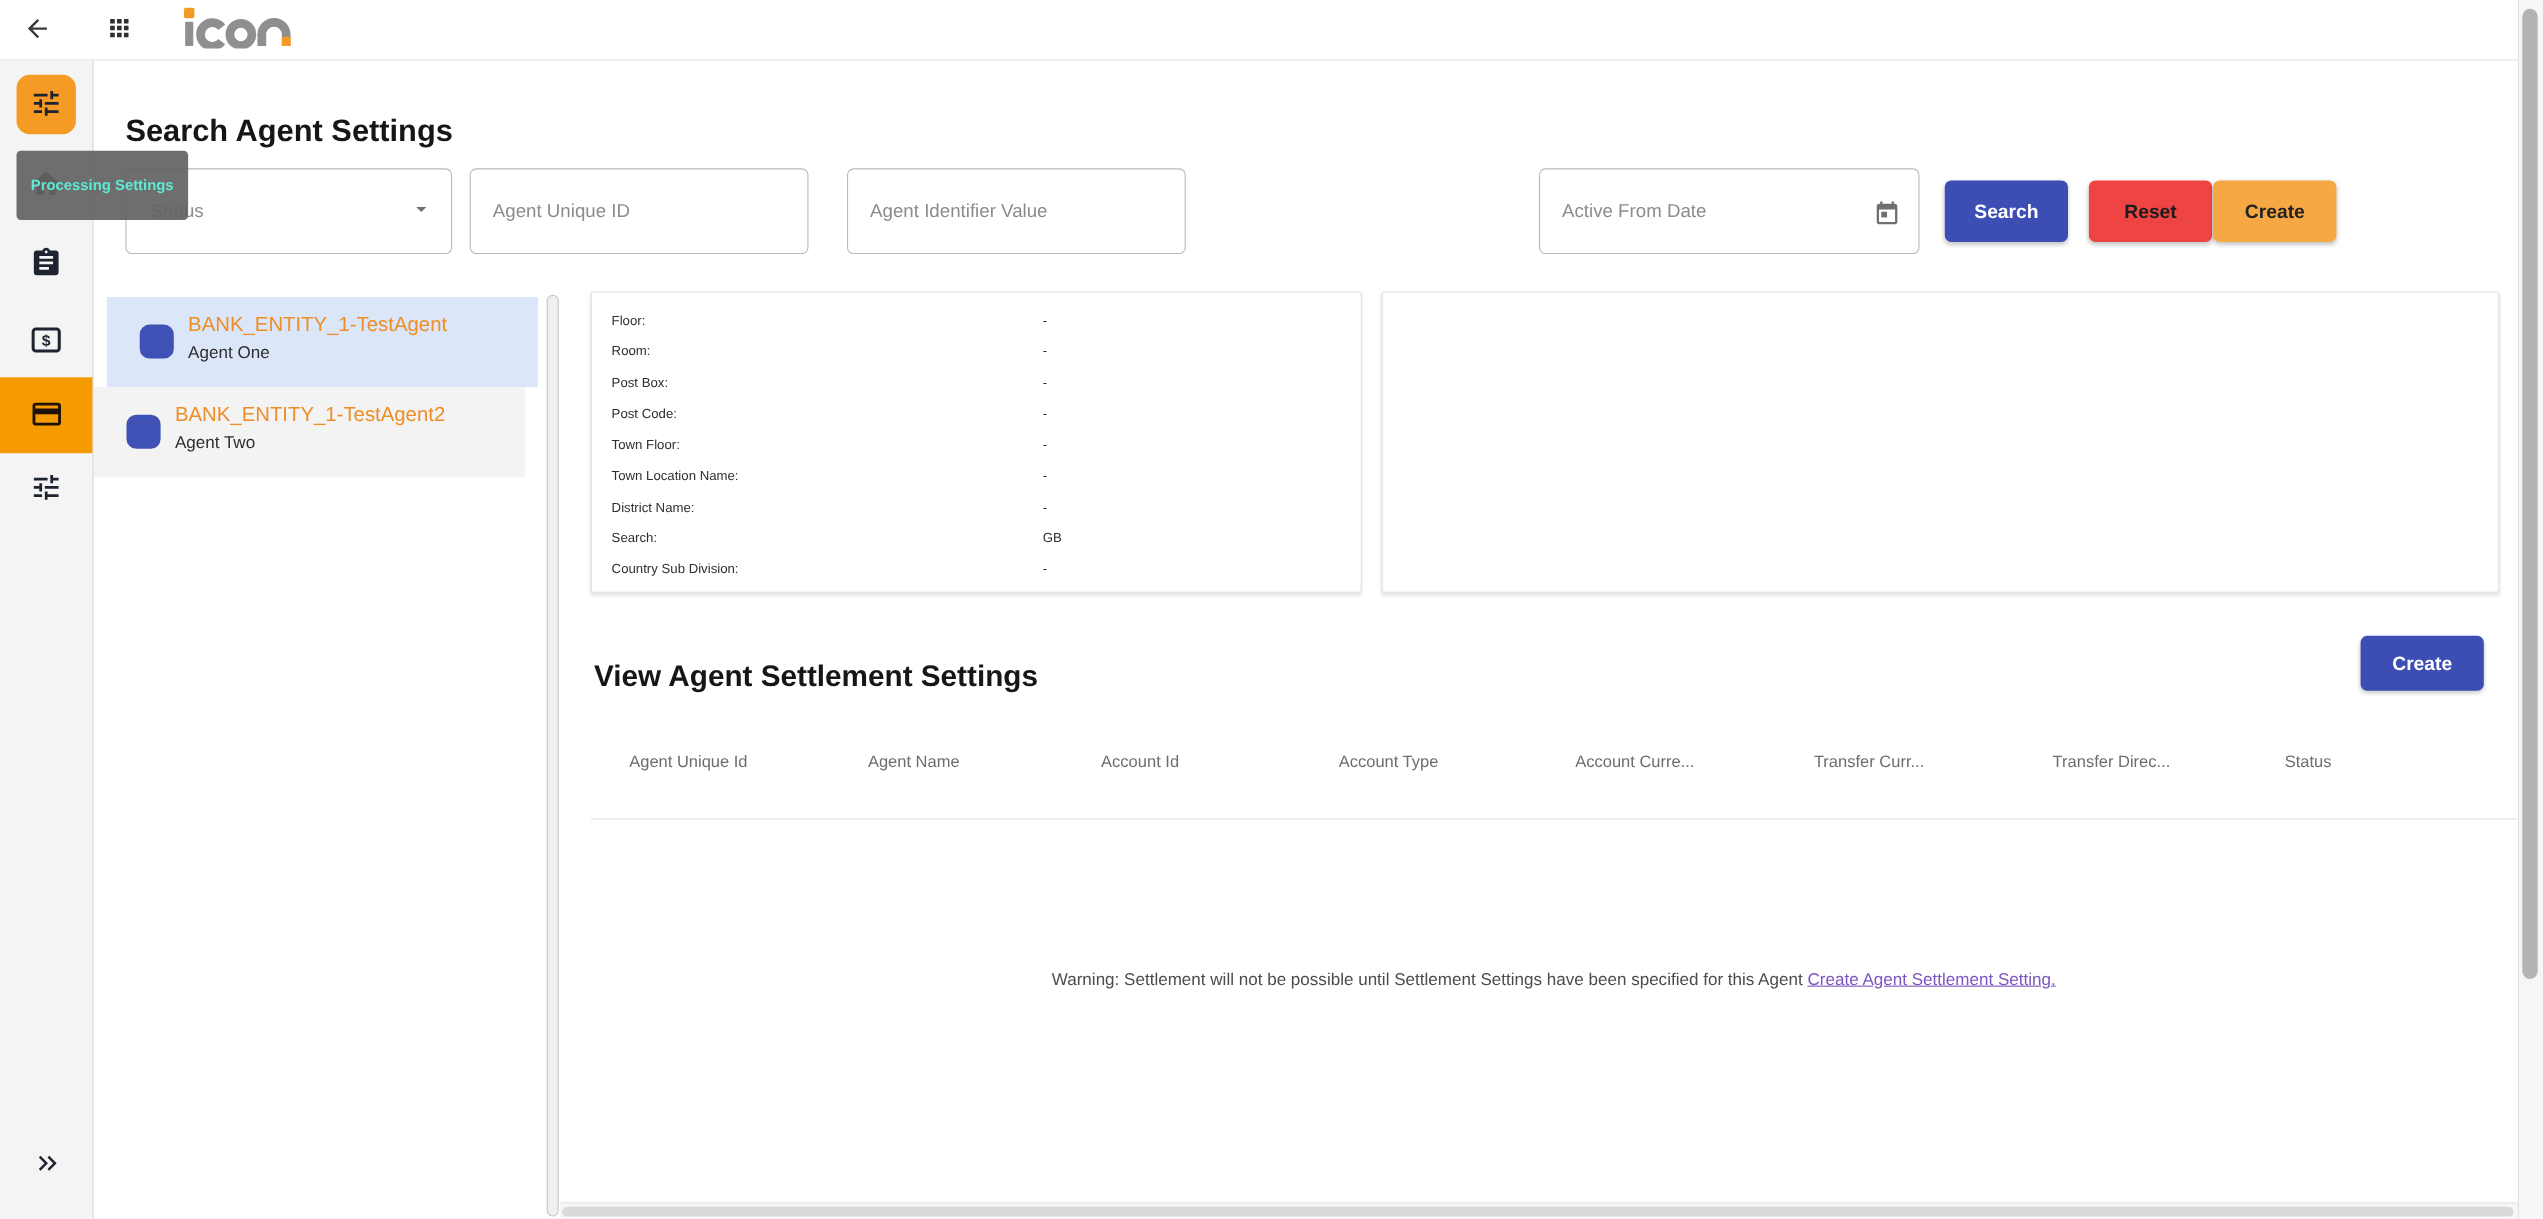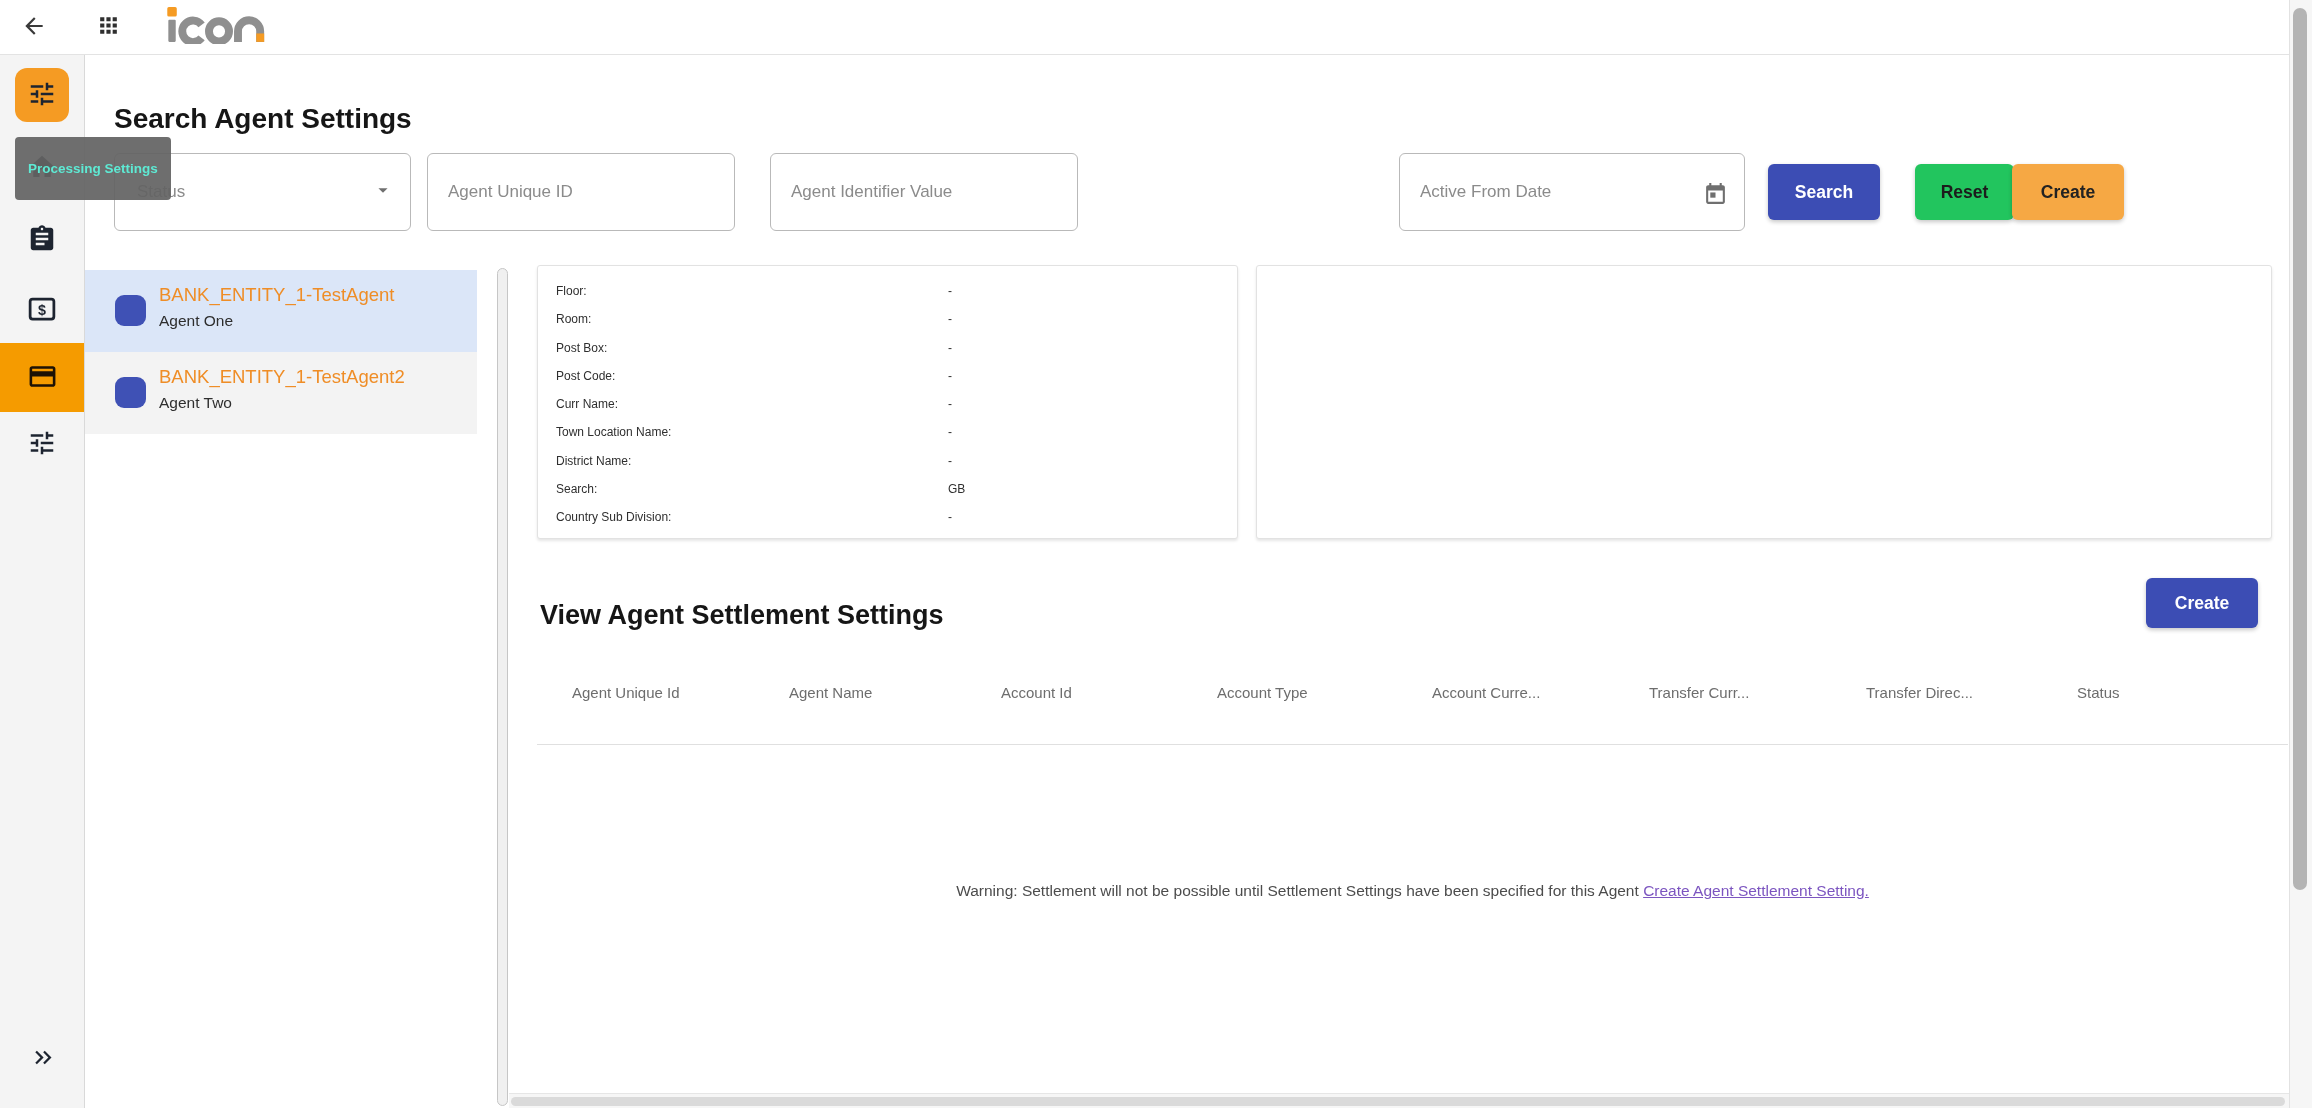--- a/index.html
+++ b/index.html
@@ -46,21 +46,21 @@
                padding:0 20px;box-sizing:border-box;}
   .field input::placeholder{color:#8b8b8b;opacity:1;}
   .selectlike{display:flex;align-items:center;justify-content:space-between;
               padding:0 16px 0 22px;cursor:pointer;}
   .selectlike .lbl{font-size:17px;color:#8b8b8b;}
   .field .trail-icon{position:absolute;right:16px;top:27px;cursor:pointer;background:none;border:none;padding:0;}
   .btn{position:absolute;top:164px;height:56px;border:none;border-radius:6px;cursor:pointer;
        font-family:Liberation Sans, sans-serif;font-size:17.5px;font-weight:bold;
        box-shadow:0 2px 4px rgba(0,0,0,.22);}
   .btn.search{left:1768px;width:112px;background:#3C4DB4;color:#fff;}
-  .btn.reset{left:1899px;width:99px;background:#22c55e;color:#1c1c1c;margin-left:16px;}
+  .btn.reset{left:1899px;width:112px;background:#ef4444;color:#1c1c1c;}
   .btn.create{left:2012px;width:112px;background:#F6A844;color:#222;}
 
   
   .agent-item{position:absolute;left:85px;width:392px;height:82px;cursor:pointer;}
   .agent-item.sel{background:#dbe6f8;}
   .agent-item.alt{background:#f3f3f3;}
   .agent-avatar{position:absolute;left:30px;top:25px;width:31px;height:31px;border-radius:9px;background:#3f51b5;}
   .agent-id{position:absolute;left:74px;top:14px;font-size:18.5px;color:#EF8D26;white-space:nowrap;}
   .agent-name{position:absolute;left:74px;top:42px;font-size:15.5px;color:#2e2e2e;}
 
@@ -204,41 +204,41 @@
       <svg width="25" height="25" viewBox="0 0 24 24">
         <path fill="#6f6f6f" d="M19 4h-1V2h-2v2H8V2H6v2H5c-1.11 0-1.99.9-1.99 2L3 20c0 1.1.89 2 2 2h14c1.1 0 2-.9 2-2V6c0-1.1-.9-2-2-2zm0 16H5V9h14v11z"></path>
         <rect x="7" y="11" width="5" height="5" fill="#6f6f6f"></rect>
       </svg>
     </button>
   </div>
   <button class="btn search">Search</button>
   <button class="btn reset">Reset</button>
   <button class="btn create">Create</button>
 
-  <div class="agent-item sel" style="top:270px;">
+  <div class="agent-item sel" style="top:270px;margin-left:12px;">
     <span class="agent-avatar"></span>
     <span class="agent-id">BANK_ENTITY_1-TestAgent</span>
     <span class="agent-name">Agent One</span>
   </div>
   <div class="agent-item alt" style="top:352px;">
     <span class="agent-avatar"></span>
     <span class="agent-id">BANK_ENTITY_1-TestAgent2</span>
     <span class="agent-name">Agent Two</span>
   </div>
 
   <div class="mid-scroll">
       <div class="thumb"></div>
     </div>
 
   <div class="card addr">
     <div class="drow"><span class="l">Floor:</span><span class="v">-</span></div>
     <div class="drow"><span class="l">Room:</span><span class="v">-</span></div>
     <div class="drow"><span class="l">Post Box:</span><span class="v">-</span></div>
     <div class="drow"><span class="l">Post Code:</span><span class="v">-</span></div>
-    <div class="drow"><span class="l">Curr Name:</span><span class="v">-</span></div>
+    <div class="drow"><span class="l">Town Floor:</span><span class="v">-</span></div>
     <div class="drow"><span class="l">Town Location Name:</span><span class="v">-</span></div>
     <div class="drow"><span class="l">District Name:</span><span class="v">-</span></div>
     <div class="drow"><span class="l">Search:</span><span class="v">GB</span></div>
     <div class="drow"><span class="l">Country Sub Division:</span><span class="v">-</span></div>
   </div>
   <div class="card extra"></div>
 
   <h2 class="section-title">View Agent Settlement Settings</h2>
   <button class="btn create2">Create</button>
 

